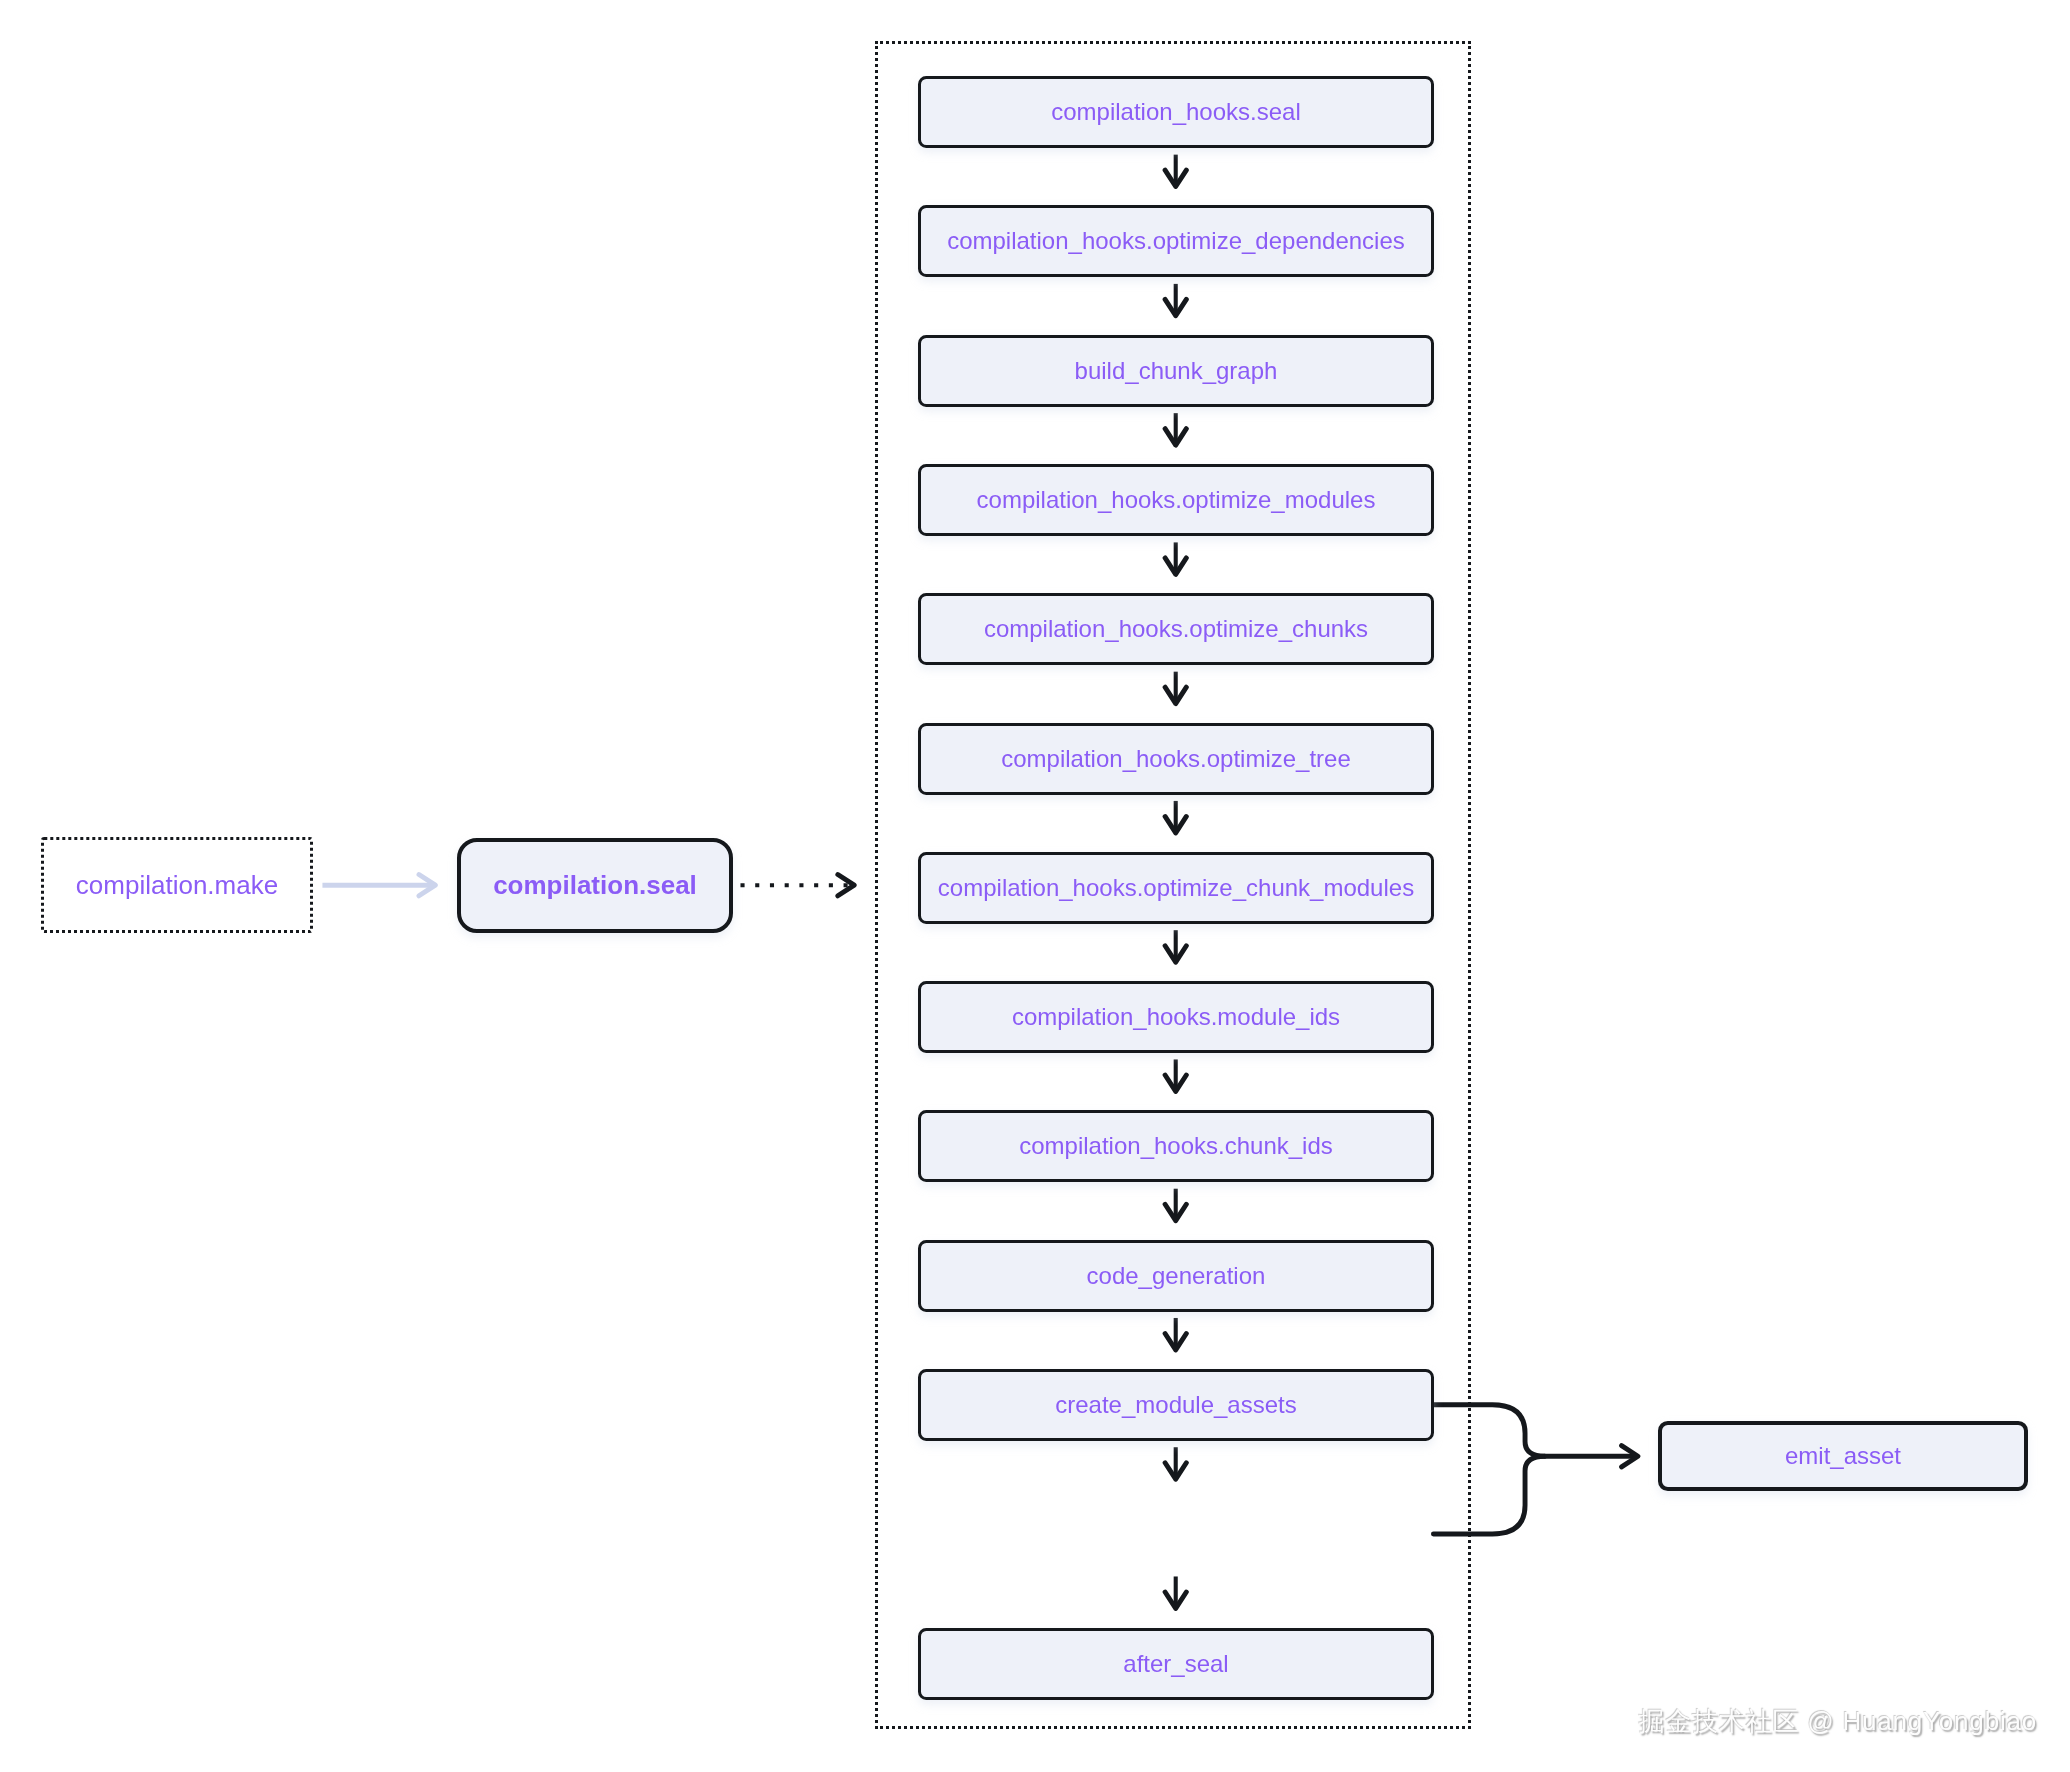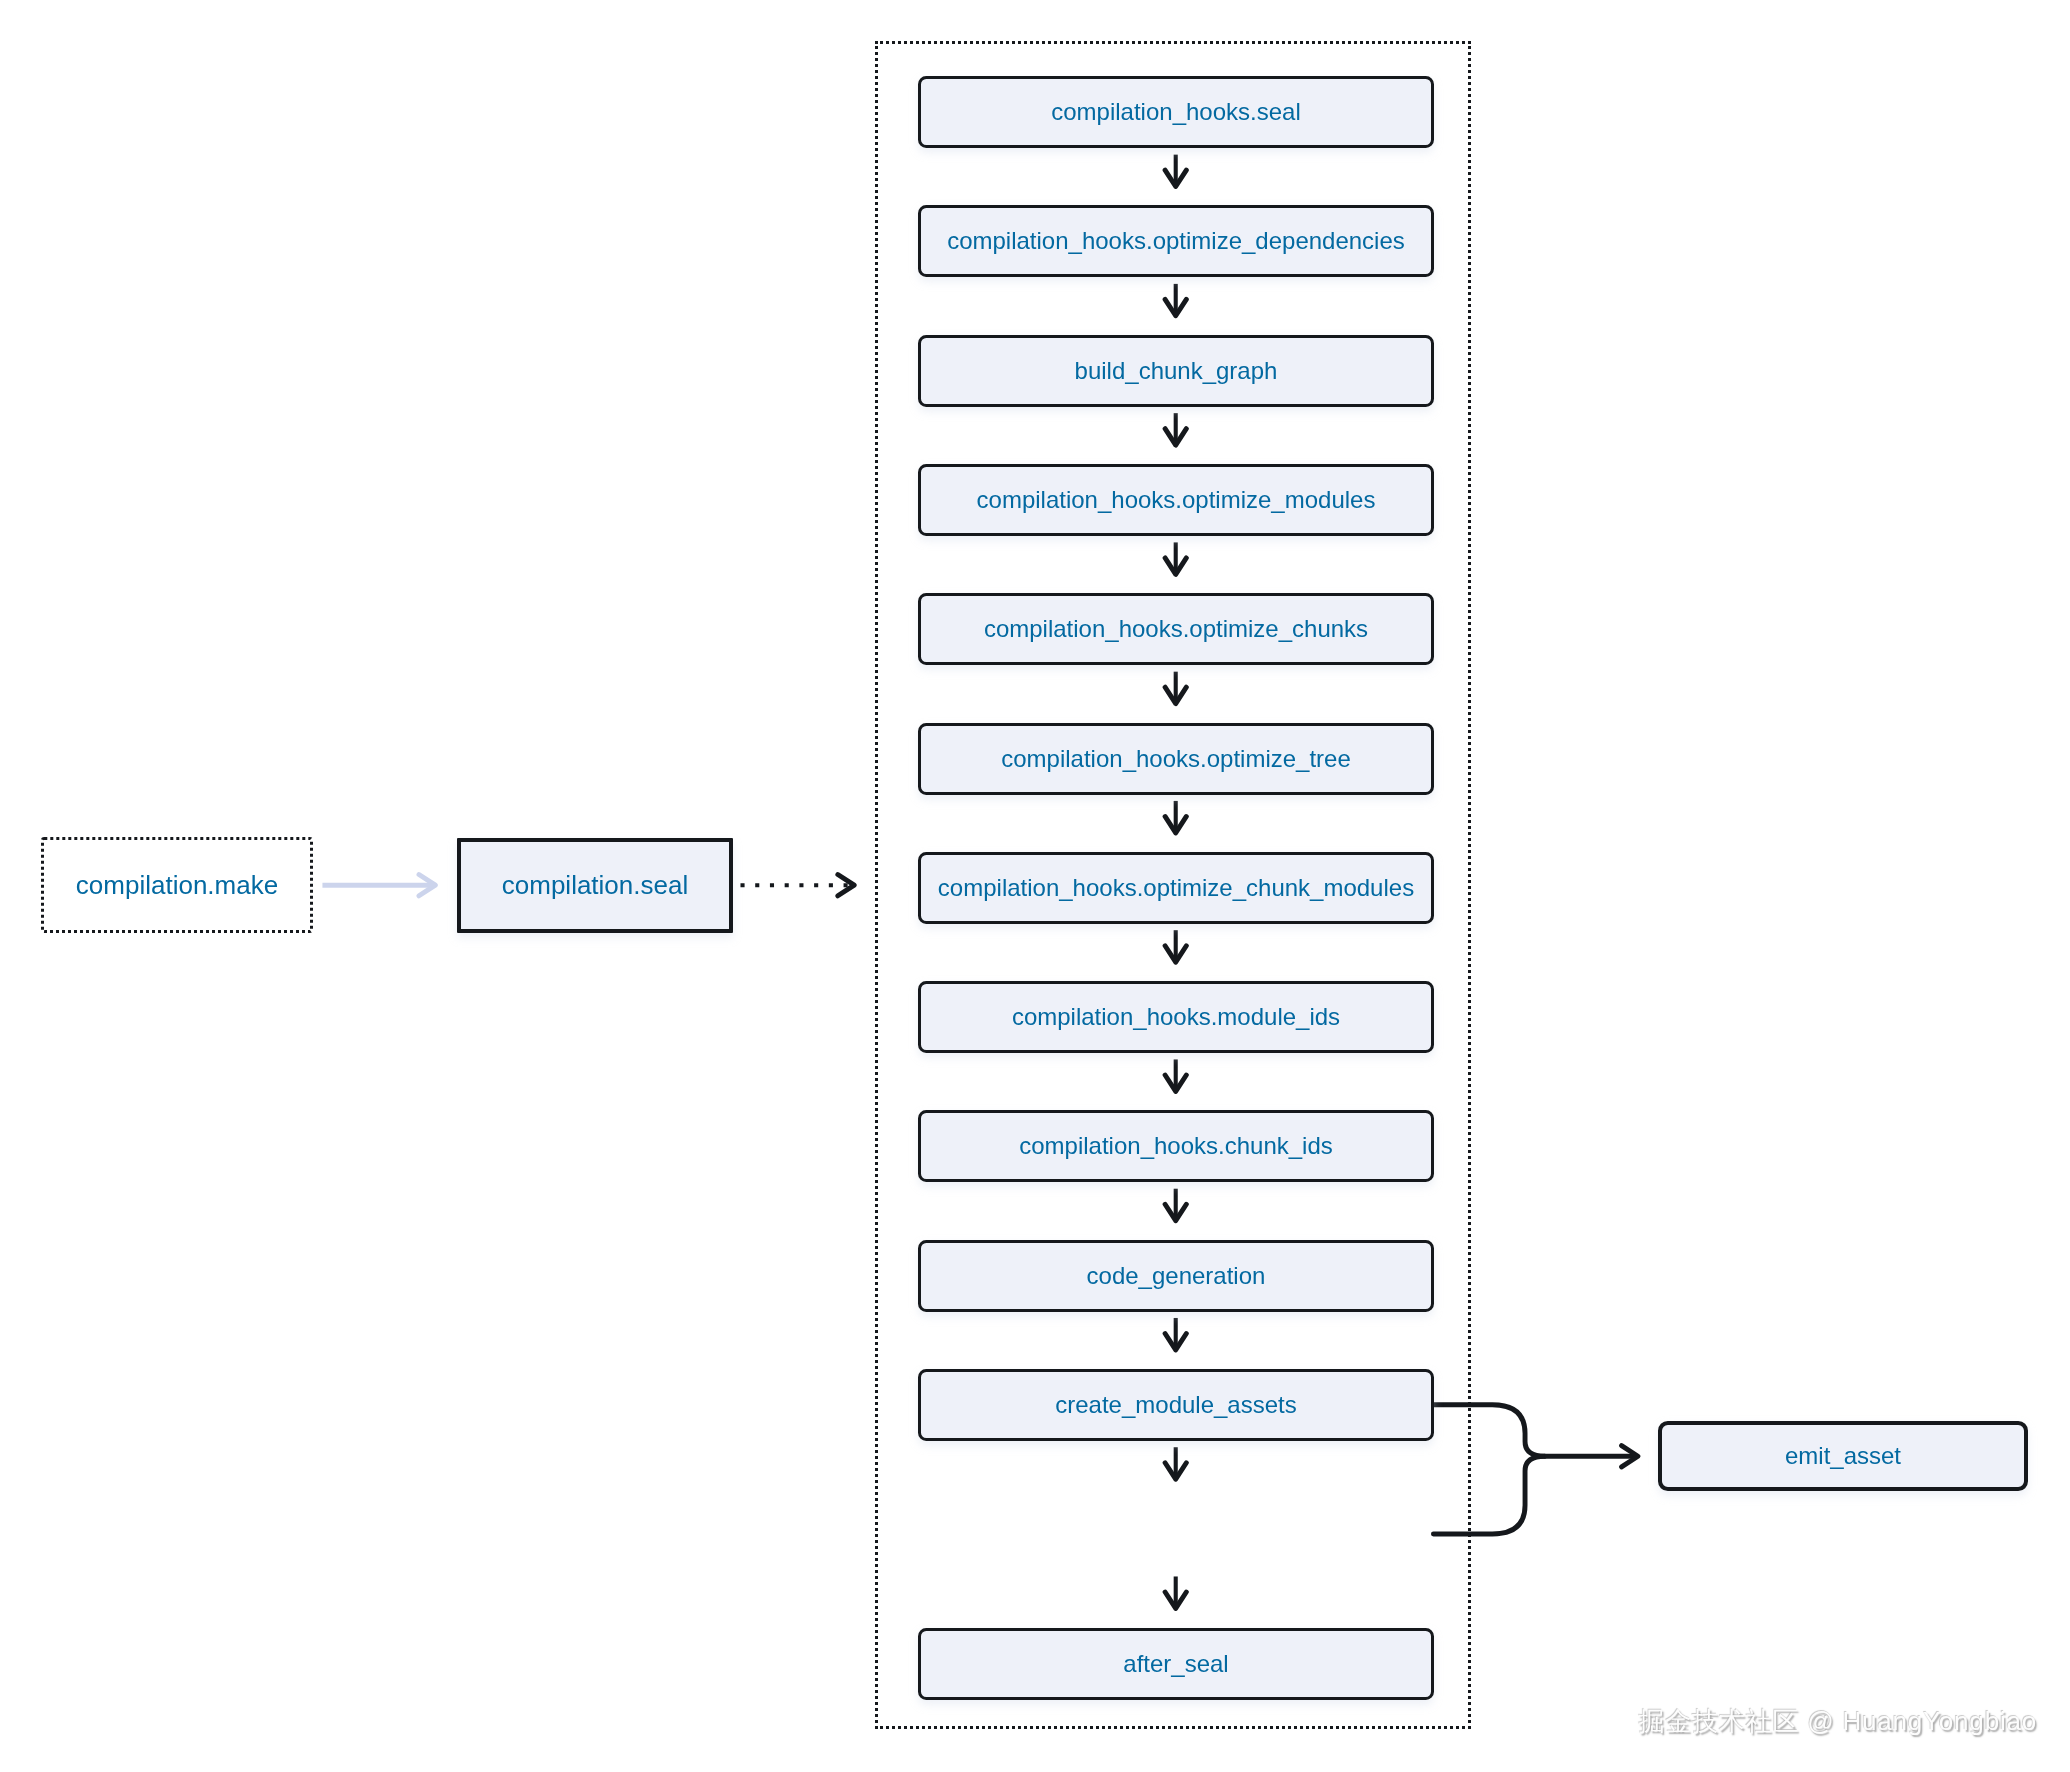--- a/index.html
+++ b/index.html
@@ -19,40 +19,41 @@
     pointer-events: none;
   }
   .node {
     position: absolute;
     display: flex;
     align-items: center;
     justify-content: center;
     background: #eef1f9;
     border: 3.3px solid #15181c;
     border-radius: 8.2px;
-    color: #0369a1;
+    color: #8b5cf6;
     font-size: 24px;
     white-space: nowrap;
     box-shadow: 0 4.9px 8.2px rgba(205, 214, 232, 0.35);
     z-index: 2;
   }
   .node-make {
     left: 41px; top: 837px; width: 272px; height: 96px;
     background: #ffffff;
     border: 3.3px dotted #15181c;
     border-radius: 3.3px;
     font-size: 26px;
     box-shadow: none;
     align-items: center;
   }
   .node-seal {
     left: 457px; top: 838px; width: 276px; height: 95px;
     border-width: 4.1px;
-    border-radius: 1px;
+    border-radius: 20px;
     font-size: 26px;
+    font-weight: bold;
   }
   .pipeline-container {
     position: absolute;
     left: 875px; top: 41px; width: 596px; height: 1688px;
     border: 3.3px dotted #15181c;
     background: transparent;
     z-index: 1;
   }
   .step {
     left: 918px; width: 516px; height: 72px;

